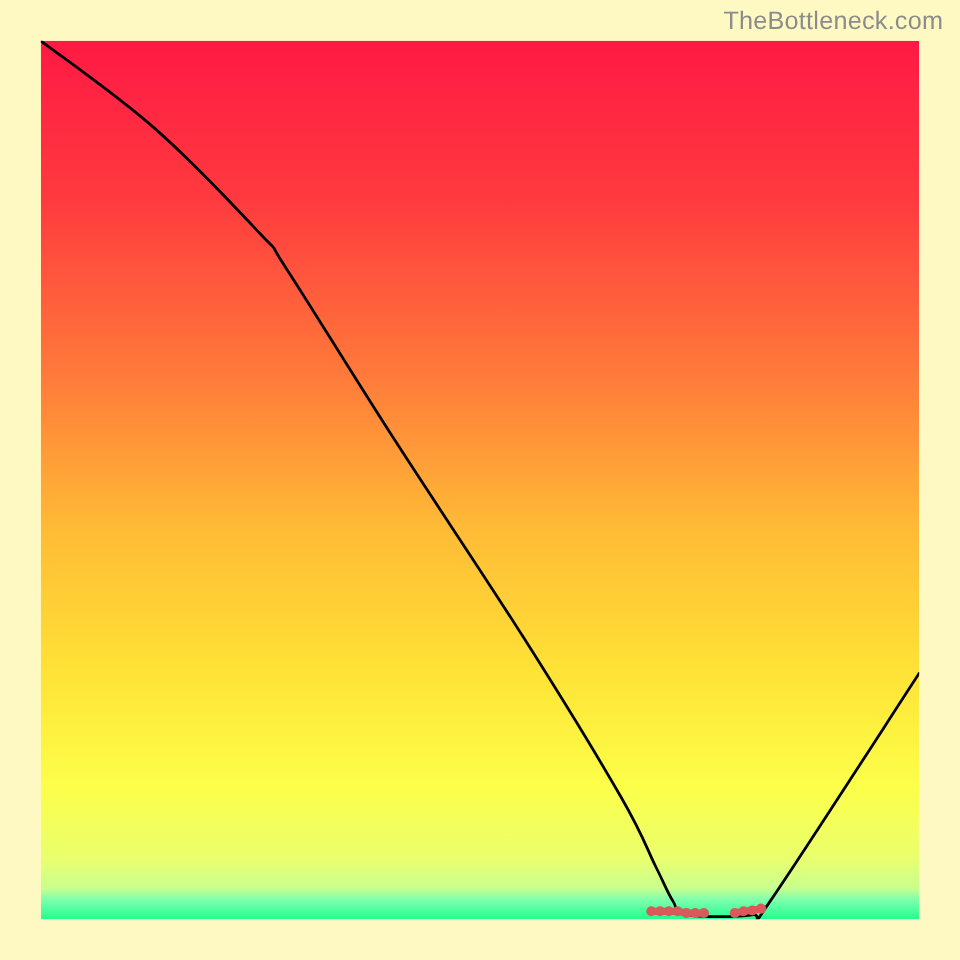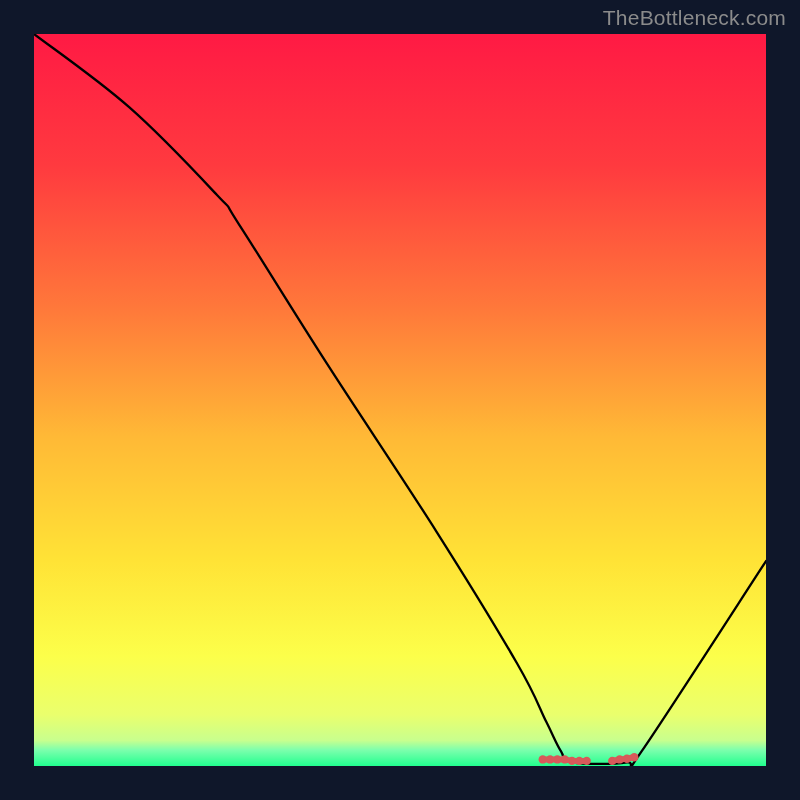--- a/index.html
+++ b/index.html
@@ -10,21 +10,21 @@
     background: #000;
     overflow: hidden;
     font-family: Arial, Helvetica, sans-serif;
   }
   .frame {
     position: absolute;
     left: 0;
     top: 0;
     width: 800px;
     height: 800px;
-    background: #0f172a;
+    background: #fef9c3;
   }
   .watermark {
     position: absolute;
     top: 6px;
     right: 14px;
     color: #8b8b8b;
     font-size: 21px;
     font-family: Arial, Helvetica, sans-serif;
     letter-spacing: 0.2px;
     user-select: none;

